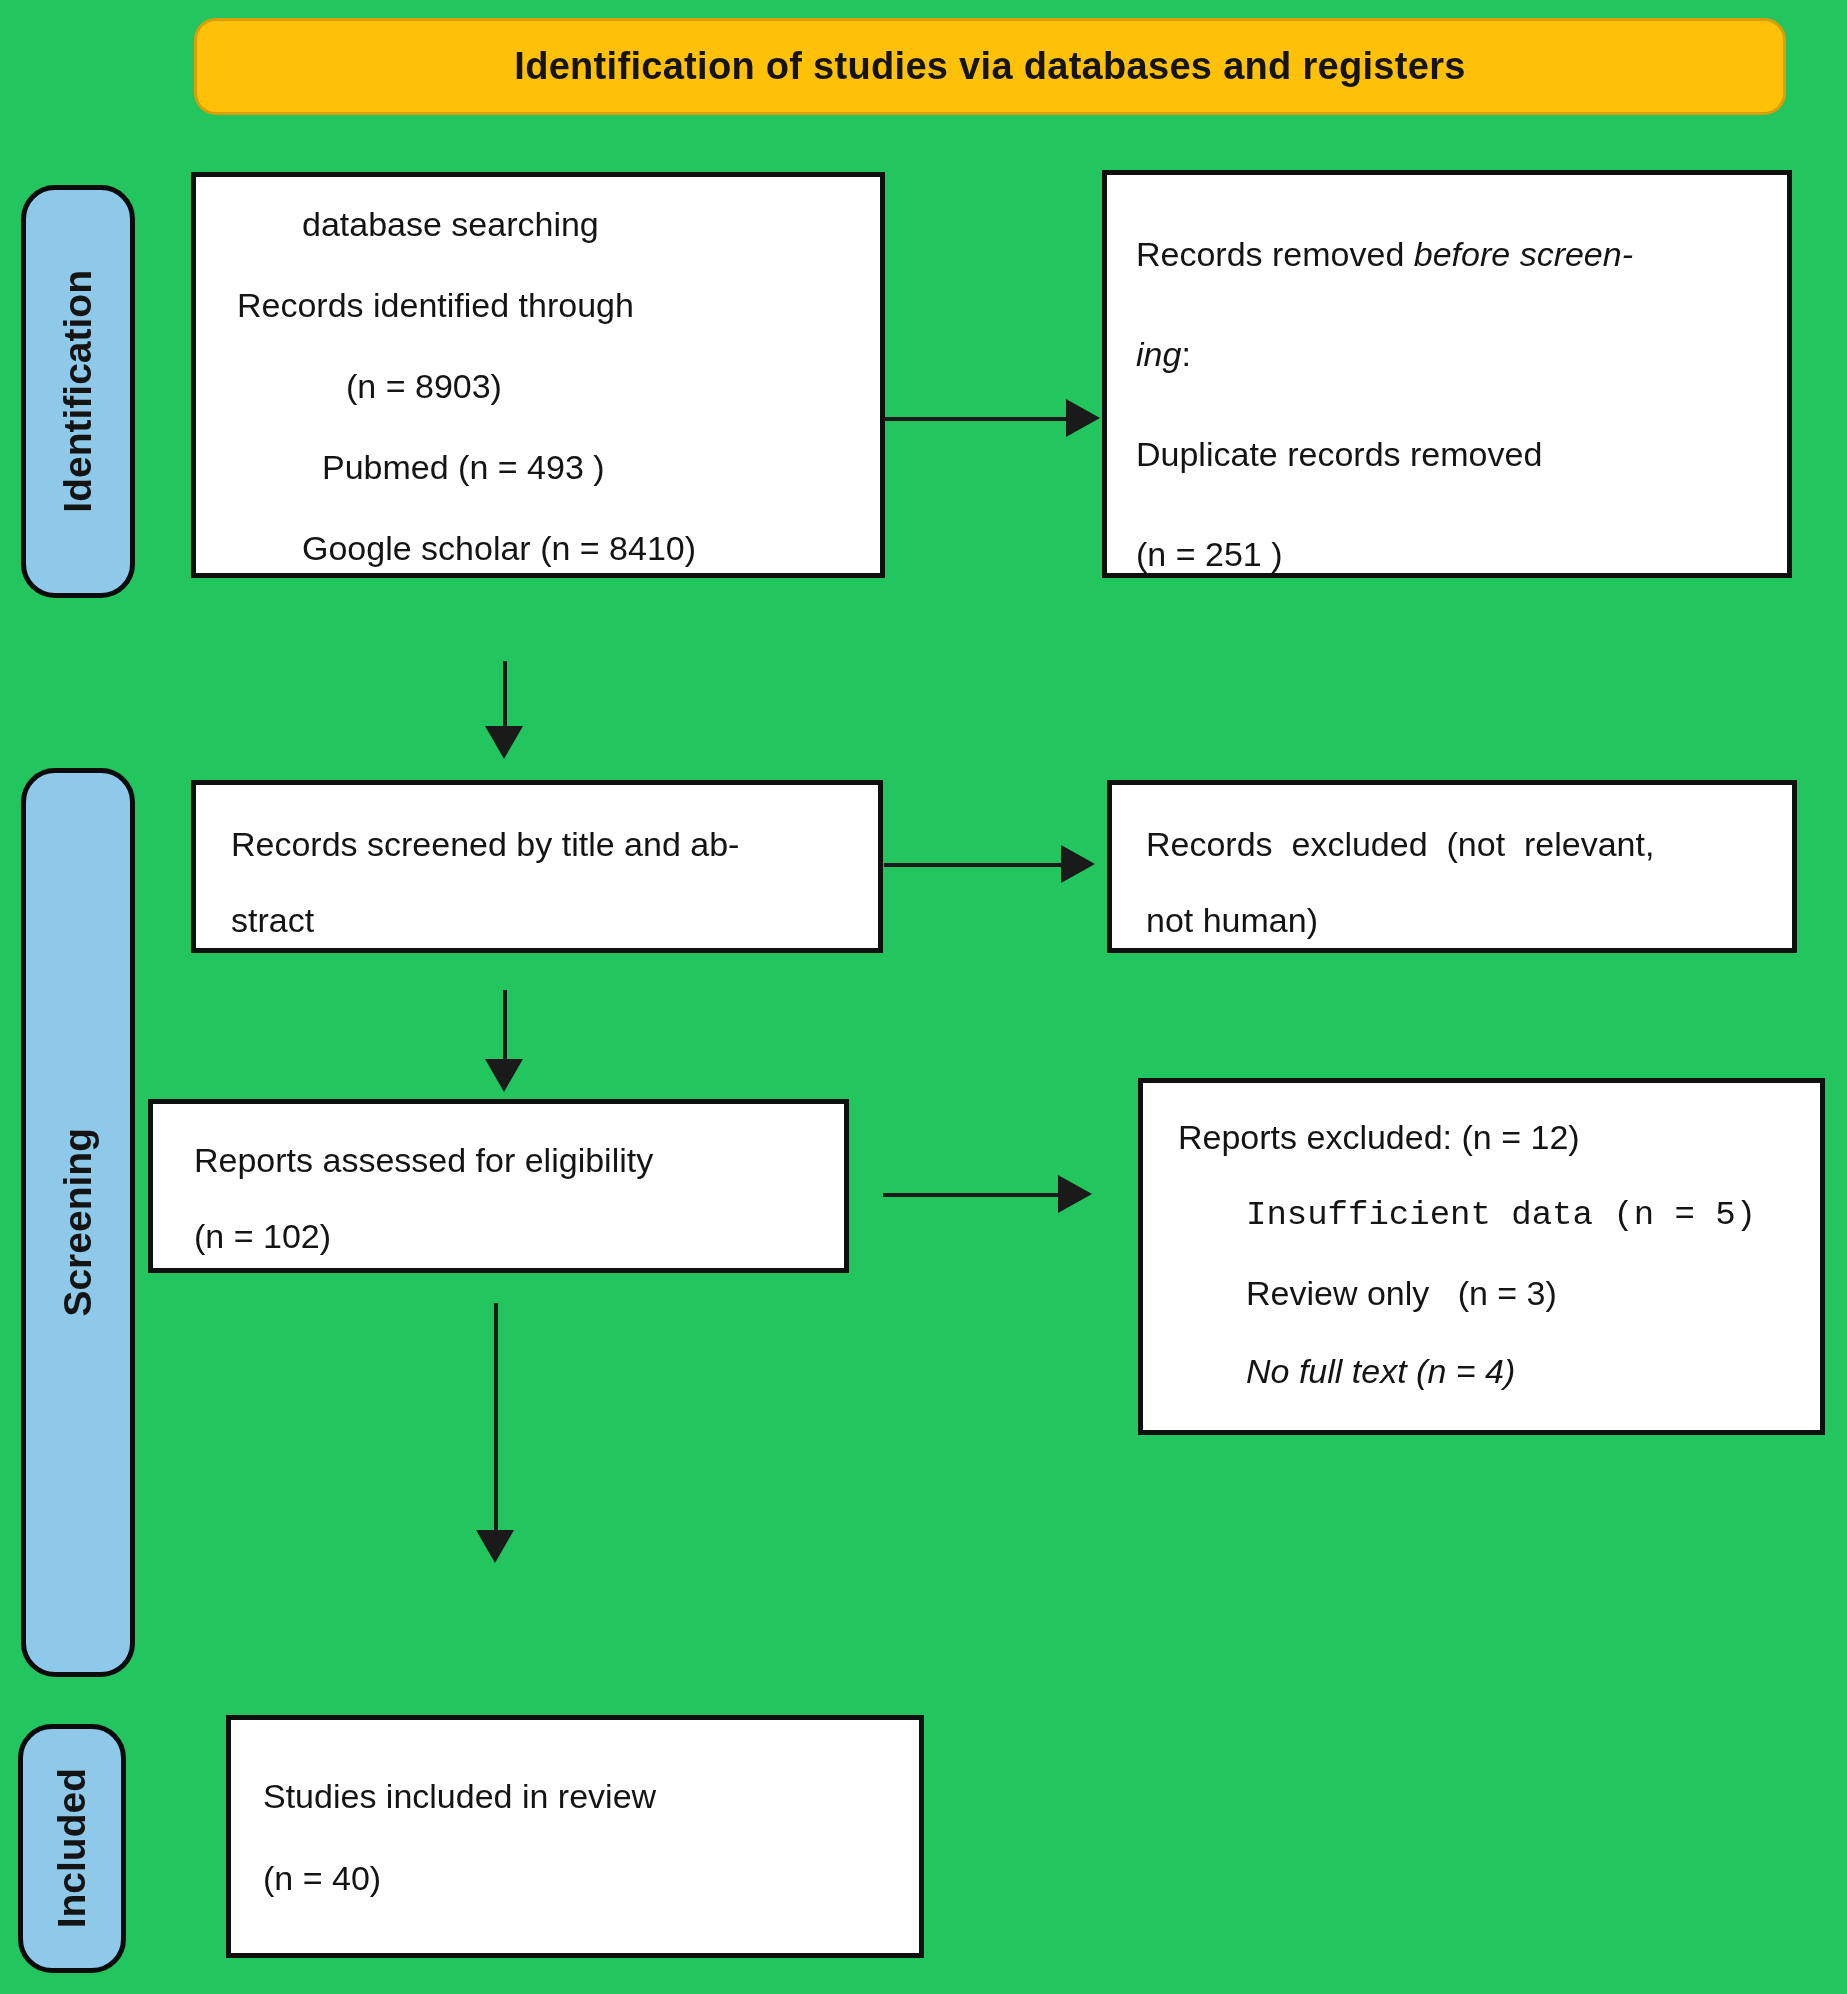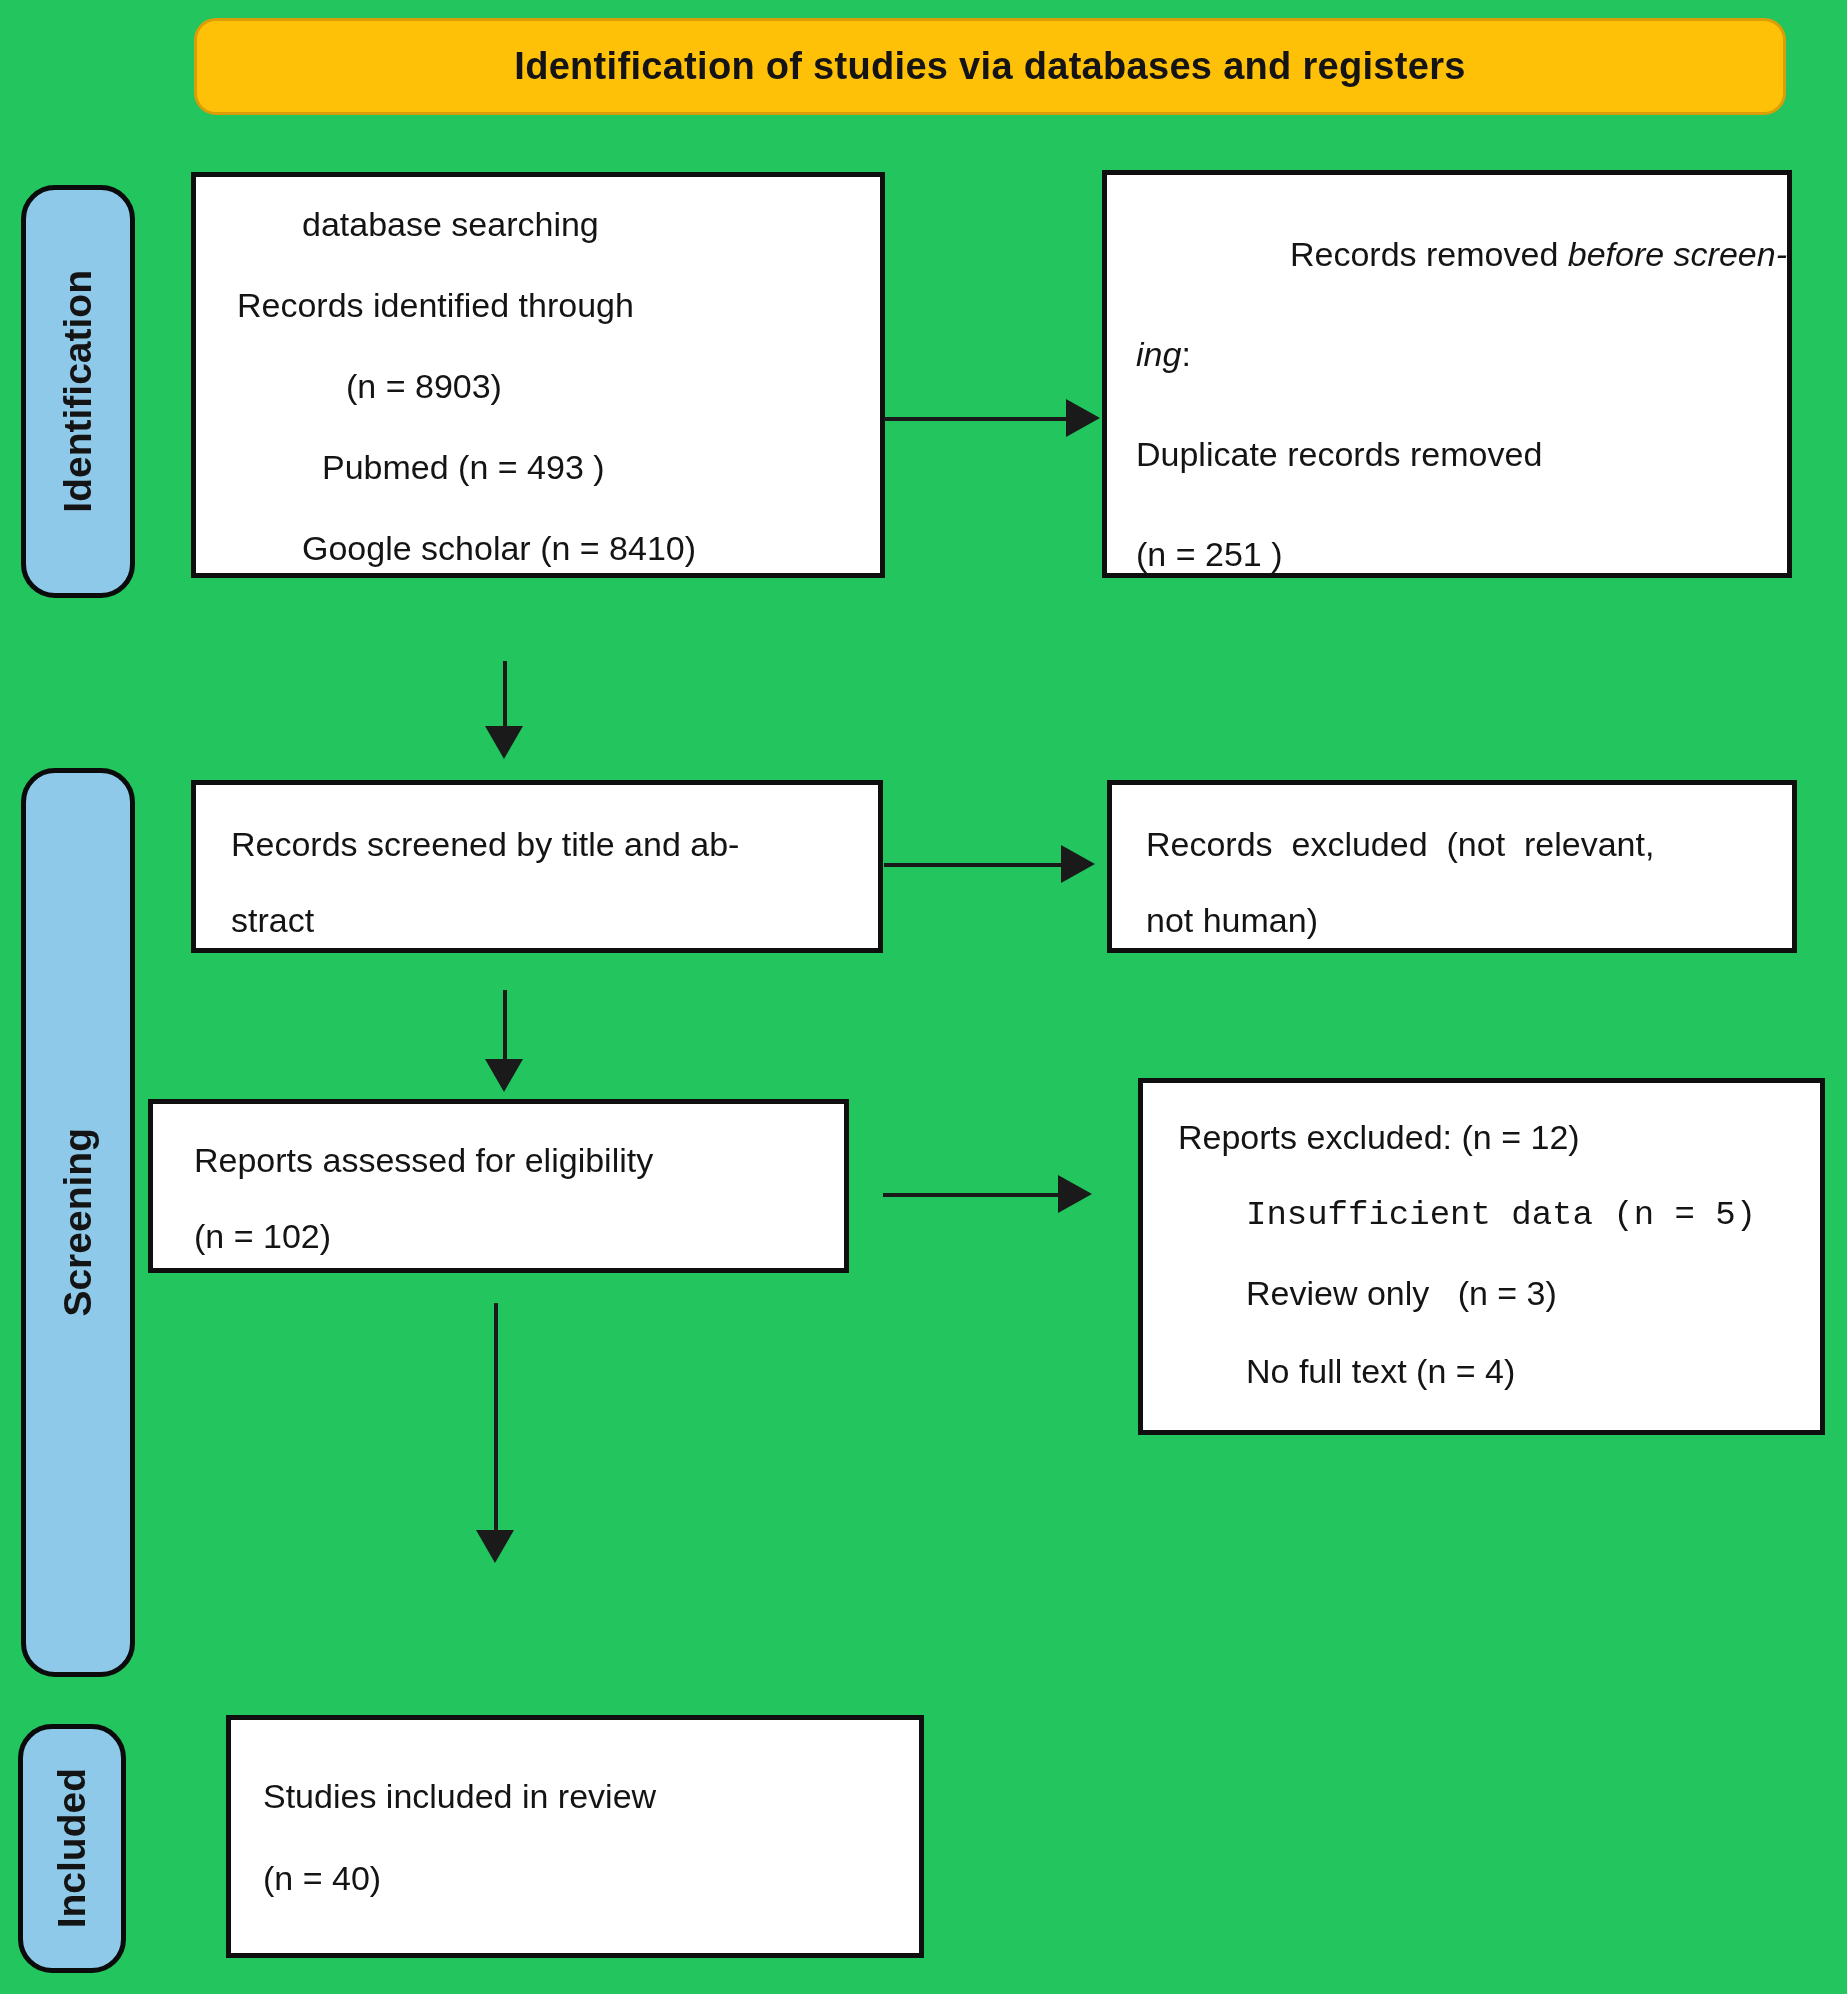--- a/index.html
+++ b/index.html
@@ -81,21 +81,21 @@
 
   <div class="fbox" style="left:191px;top:172px;width:694px;height:406px;padding-top:7px;">
     <div class="fline" style="padding-left:106px;">database searching</div>
     <div class="fline" style="padding-left:41px;">Records identified through</div>
     <div class="fline" style="padding-left:150px;">(n = 8903)</div>
     <div class="fline" style="padding-left:126px;">Pubmed (n = 493 )</div>
     <div class="fline" style="padding-left:106px;">Google scholar (n = 8410)</div>
   </div>
 
   <div class="fbox" style="left:1102px;top:170px;width:690px;height:408px;padding:29px 0 0 29px;">
-    <div class="fline" style="line-height:100px;text-align:right;"><span>Records removed </span><span class="it">before screen-</span></div>
+    <div class="fline" style="line-height:100px;"><span>Records removed </span><span class="it">before screen-</span></div>
     <div class="fline" style="line-height:100px;"><span class="it">ing</span><span>:</span></div>
     <div class="fline" style="line-height:100px;">Duplicate records removed</div>
     <div class="fline" style="line-height:100px;">(n = 251 )</div>
   </div>
 
   <div class="fbox" style="left:191px;top:780px;width:692px;height:173px;padding:20.5px 0 0 35px;">
     <div class="fline" style="line-height:76px;">Records screened by title and ab-</div>
     <div class="fline" style="line-height:76px;">stract</div>
   </div>
 
@@ -106,21 +106,21 @@
 
   <div class="fbox" style="left:148px;top:1099px;width:701px;height:174px;padding:17.6px 0 0 41px;">
     <div class="fline" style="line-height:76px;">Reports assessed for eligibility</div>
     <div class="fline" style="line-height:76px;">(n = 102)</div>
   </div>
 
   <div class="fbox" style="left:1138px;top:1078px;width:687px;height:357px;padding-top:14.7px;">
     <div class="fline" style="line-height:78px;padding-left:35px;">Reports excluded: (n = 12)</div>
     <div class="fline" style="line-height:78px;padding-left:103px;font-family:Liberation Mono, monospace;">Insufficient data (n = 5)</div>
     <div class="fline" style="line-height:78px;padding-left:103px;">Review only   (n = 3)</div>
-    <div class="fline" style="line-height:78px;padding-left:103px;">No full text (n = 4)</div>
+    <div class="fline" style="line-height:78px;padding-left:103px;font-style:italic;">No full text (n = 4)</div>
   </div>
 
   <div class="fbox" style="left:226px;top:1715px;width:698px;height:243px;padding:35px 0 0 32px;">
     <div class="fline" style="line-height:82px;">Studies included in review</div>
     <div class="fline" style="line-height:82px;">(n = 40)</div>
   </div>
 
   <div>
     <div class="aline" style="left:884px;top:417px;width:183px;height:4.1px;"></div>
     <div class="ahead-right" style="left:1066px;top:399px;"></div>

